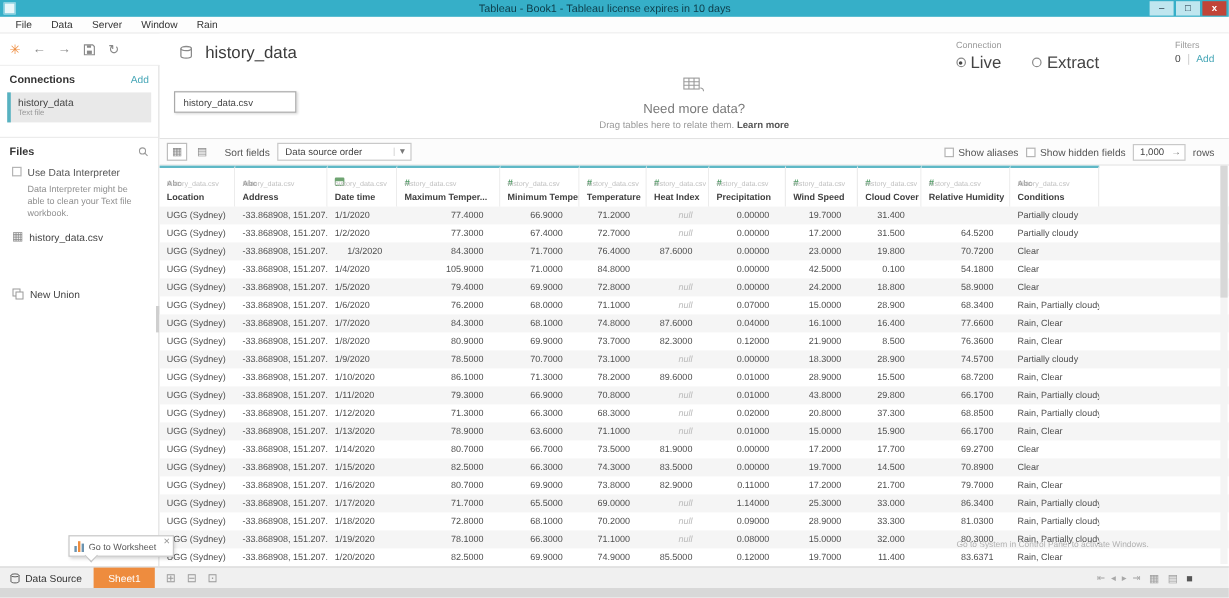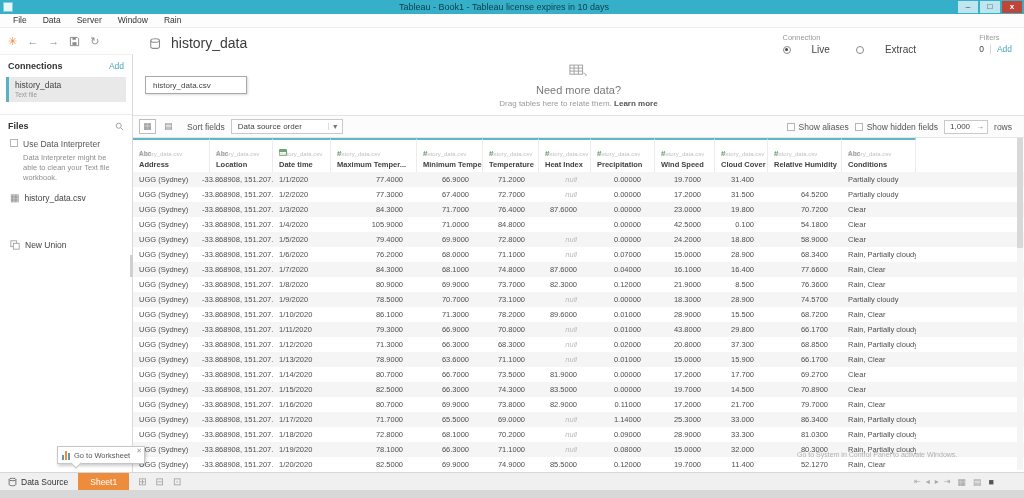--- a/index.html
+++ b/index.html
@@ -46,21 +46,21 @@
   .sb-handle { position:absolute; right:-1px; top:200px; width:3px; height:22px; background:#cfcfcf; }
 
   
   .content { flex:1; position:relative; background:#fff; }
   .chead { height:32px; position:relative; }
   .ds-icon { position:absolute; left:16px; top:9px; }
   .page-title { position:absolute; left:38px; top:7px; font-size:14px; color:#3b3b3b; }
   .conn-block { position:absolute; right:108px; top:5px; }
   .small-label { font-size:7.5px; color:#9a9a9a; }
   .radio-row { display:flex; gap:26px; margin-top:2px; }
-  .radio-opt { display:flex; align-items:center; gap:21px; font-size:10px; color:#444; }
+  .radio-opt { display:flex; align-items:center; gap:4px; font-size:14px; color:#444; }
   .radio { width:8px; height:8px; border:1px solid #8a8a8a; border-radius:50%; position:relative; flex:none; }
   .radio.on::after { content:""; position:absolute; left:1.5px; top:1.5px; width:3px; height:3px; border-radius:50%; background:#444; }
   .filters-block { position:absolute; right:12px; top:5px; text-align:left; }
   .filters-line { display:flex; align-items:center; gap:6px; margin-top:2px; }
   .filters-count { font-size:8.5px; color:#444; }
   .filters-sep { width:1px; height:9px; background:#d6d6d6; }
   .filters-add { font-size:8.5px; color:#4aa8b8; }
 
   .canvas { height:56px; border-bottom:1px solid #e2e2e2; position:relative; }
   .chip { position:absolute; left:12px; top:16px; width:102px; height:18px; background:#fff; border:1px solid #a9a9a9; box-shadow:1px 1px 2px rgba(0,0,0,0.15); font-size:8px; color:#444; line-height:17px; padding-left:7px; }
@@ -286,29 +286,29 @@
           <span class="rows-input">
             <span class="rows-value">1,000</span>
             <span class="rows-go">→</span>
           </span>
           <span class="rows-label">rows</span>
         </span>
       </div>
 
       <div class="grid">
         <div class="ghead">
+            <div class="gh" style="width: 63px;">
+              <div class="gh-top"><span class="t-abc">Abc</span></div>
+              <div class="gh-src">history_data.csv</div>
+              <div class="gh-name">Location</div>
+            </div>
             <div class="gh" style="width: 77px;">
               <div class="gh-top"><span class="t-abc">Abc</span></div>
               <div class="gh-src">history_data.csv</div>
               <div class="gh-name">Address</div>
-            </div>
-            <div class="gh" style="width: 63px;">
-              <div class="gh-top"><span class="t-abc">Abc</span></div>
-              <div class="gh-src">history_data.csv</div>
-              <div class="gh-name">Location</div>
             </div>
             <div class="gh" style="width: 58px;">
               <div class="gh-top"><span class="t-date"></span></div>
               <div class="gh-src">history_data.csv</div>
               <div class="gh-name">Date time</div>
             </div>
             <div class="gh" style="width: 86px;">
               <div class="gh-top"><span class="t-num">#</span></div>
               <div class="gh-src">history_data.csv</div>
               <div class="gh-name">Maximum Temper...</div>
@@ -379,21 +379,21 @@
               <div class="gc r" style="width: 52px;"><span class="nul">null</span></div>
               <div class="gc r" style="width: 64px;">0.00000</div>
               <div class="gc r" style="width: 60px;">17.2000</div>
               <div class="gc r" style="width: 53px;">31.500</div>
               <div class="gc r" style="width: 74px;">64.5200</div>
               <div class="gc l" style="width: 74px;">Partially cloudy</div>
             </div>
             <div class="gr alt">
               <div class="gc l" style="width: 63px;">UGG (Sydney)</div>
               <div class="gc l" style="width: 77px;">-33.868908, 151.207...</div>
-              <div class="gc l" style="width: 58px;">1/3/2020</div>
+              <div class="gc l" style="width: 58px; text-align: center;">1/3/2020</div>
               <div class="gc r" style="width: 86px;">84.3000</div>
               <div class="gc r" style="width: 66px;">71.7000</div>
               <div class="gc r" style="width: 56px;">76.4000</div>
               <div class="gc r" style="width: 52px;">87.6000</div>
               <div class="gc r" style="width: 64px;">0.00000</div>
               <div class="gc r" style="width: 60px;">23.0000</div>
               <div class="gc r" style="width: 53px;">19.800</div>
               <div class="gc r" style="width: 74px;">70.7200</div>
               <div class="gc l" style="width: 74px;">Clear</div>
             </div>
@@ -625,21 +625,21 @@
               <div class="gc l" style="width: 63px;">UGG (Sydney)</div>
               <div class="gc l" style="width: 77px;">-33.868908, 151.207...</div>
               <div class="gc l" style="width: 58px;">1/20/2020</div>
               <div class="gc r" style="width: 86px;">82.5000</div>
               <div class="gc r" style="width: 66px;">69.9000</div>
               <div class="gc r" style="width: 56px;">74.9000</div>
               <div class="gc r" style="width: 52px;">85.5000</div>
               <div class="gc r" style="width: 64px;">0.12000</div>
               <div class="gc r" style="width: 60px;">19.7000</div>
               <div class="gc r" style="width: 53px;">11.400</div>
-              <div class="gc r" style="width: 74px;">52.1270</div>
+              <div class="gc r" style="width: 74px;">83.6371</div>
               <div class="gc l" style="width: 74px;">Rain, Clear</div>
             </div>
           </div>
       </div>
 
       <div class="vscroll">
           <span class="vthumb"></span>
         </div>
     </div>
   </div>

